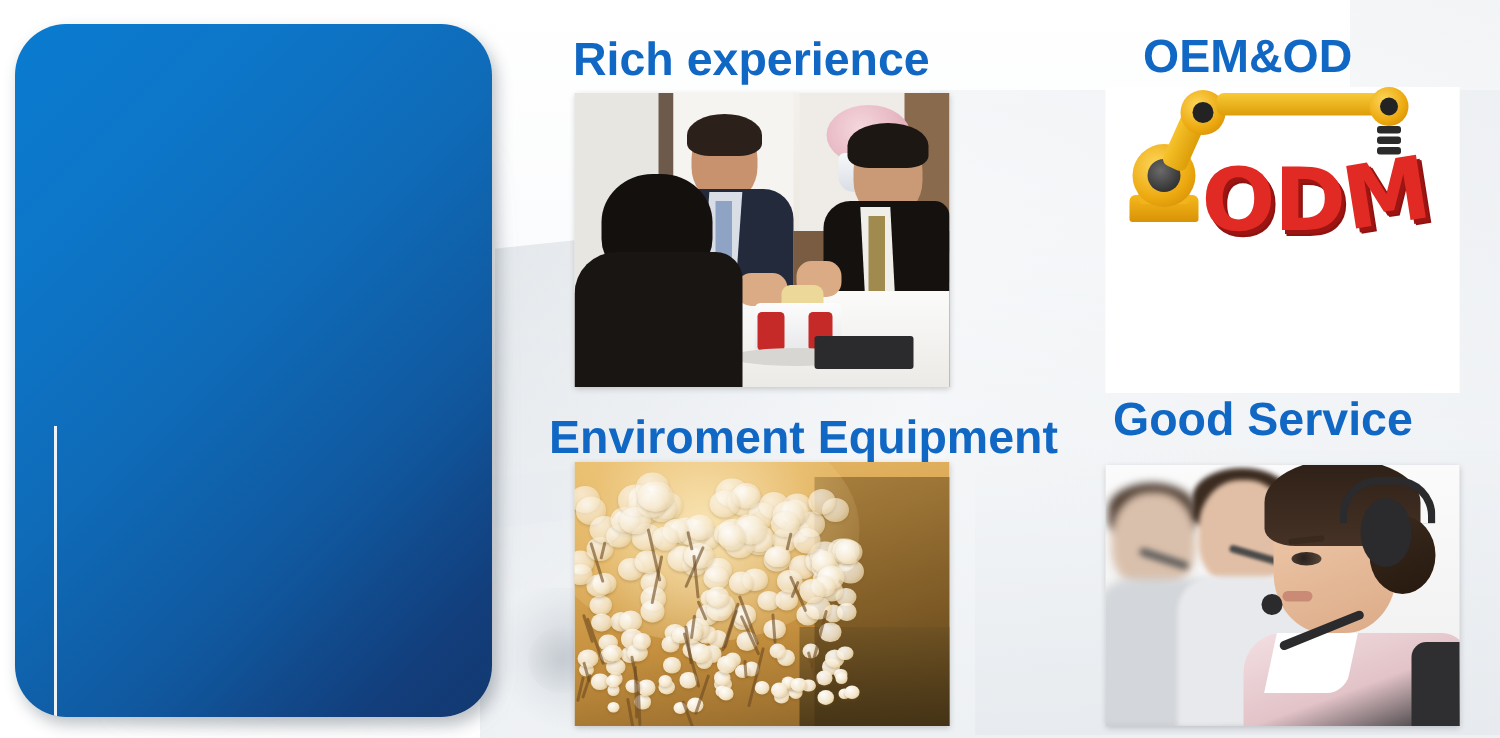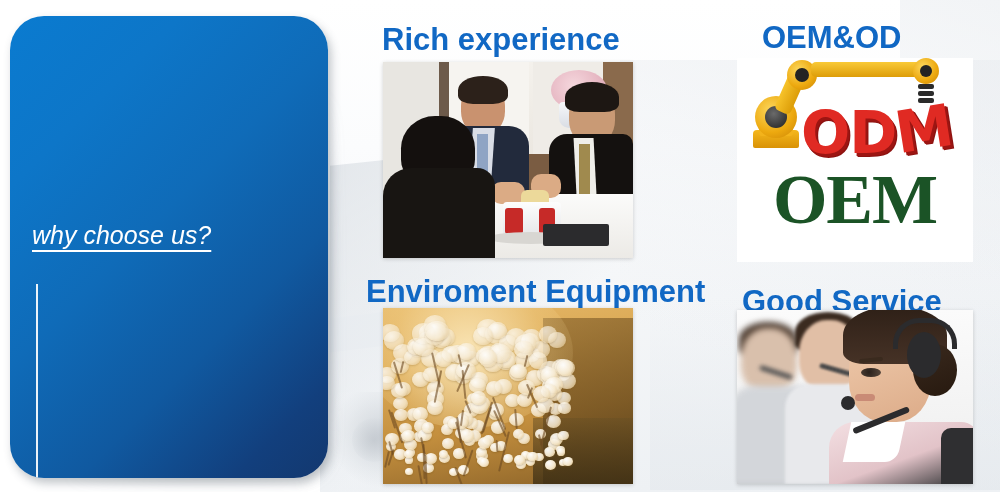--- a/index.html
+++ b/index.html
@@ -56,21 +56,21 @@
        background:#ffffff;opacity:.92;}
 
   .p-body{position:absolute;left:48px;top:272px;width:248px;
        color:#ffffff;font-size:18.5px;line-height:38px;}
 
   
   .hd{position:absolute;color:#1168c4;font-weight:bold;white-space:nowrap;}
   .hd-rich{left:382px;top:22px;font-size:31px;}
   .hd-oem{left:762px;top:20px;font-size:31px;}
   .hd-env{left:366px;top:274px;font-size:31px;}
-  .hd-svc{left:742px;top:284px;font-size:31px;text-decoration:underline;}
+  .hd-svc{left:742px;top:262px;font-size:31px;}
 
   
   .ph{position:absolute;overflow:hidden;background:#e9ecef;}
   .ph-biz{left:383px;top:62px;width:250px;height:196px;
       box-shadow:0 1px 4px rgba(0,0,0,.18);}
   .ph-oem{left:737px;top:58px;width:236px;height:204px;background:#ffffff;}
   .ph-cot{left:383px;top:308px;width:250px;height:176px;
       box-shadow:0 1px 4px rgba(0,0,0,.18);}
   .ph-svc{left:737px;top:310px;width:236px;height:174px;
       box-shadow:0 1px 4px rgba(0,0,0,.18);}
@@ -224,21 +224,20 @@
       <div class="bw bw3"></div>
     <div class="bw bw4"></div>
       <div class="bw bw5"></div>
       <div class="bw bw6"></div>
     <div class="bw bw7"></div>
       <div class="bw bw8"></div>
   </div>
 
   <div class="panel-shadow"></div>
   <div class="panel">
-    <div class="p-sub">why choose us?</div>
     <div class="p-rule"></div>
   </div>
 
   <div class="hd hd-oem">OEM&amp;OD</div>
   <div class="hd hd-rich">Rich experience</div>
   <div class="hd hd-env">Enviroment Equipment</div>
   <div class="hd hd-svc">Good Service</div>
 
   <div class="ph ph-biz">
     <div class="scene">
@@ -288,21 +287,20 @@
       <i class="arm-s1"></i>
       <i class="arm-j2"></i>
         <i class="arm-j2i"></i>
       <i class="arm-s2"></i>
       <i class="arm-j3"></i>
         <i class="arm-j3i"></i>
       <i class="arm-w1"></i>
         <i class="arm-w2"></i>
         <i class="arm-w3"></i>
       <div class="odm">OD<span class="m">M</span></div>
-      <div class="oem">OEM</div>
     </div>
   </div>
 
   <div class="ph ph-cot">
     <div class="scene" id="cotton-scene">
       <i class="ct-bg" style="position:absolute"></i>
       <i class="ct-row"></i>
         <i class="ct-grnd"></i>
         <i class="ct-sun"></i>
     <i class="boll" style="left: 90.2889px; top: 87.862px; width: 16.4239px; height: 14.7815px; opacity: 0.83;"></i>

